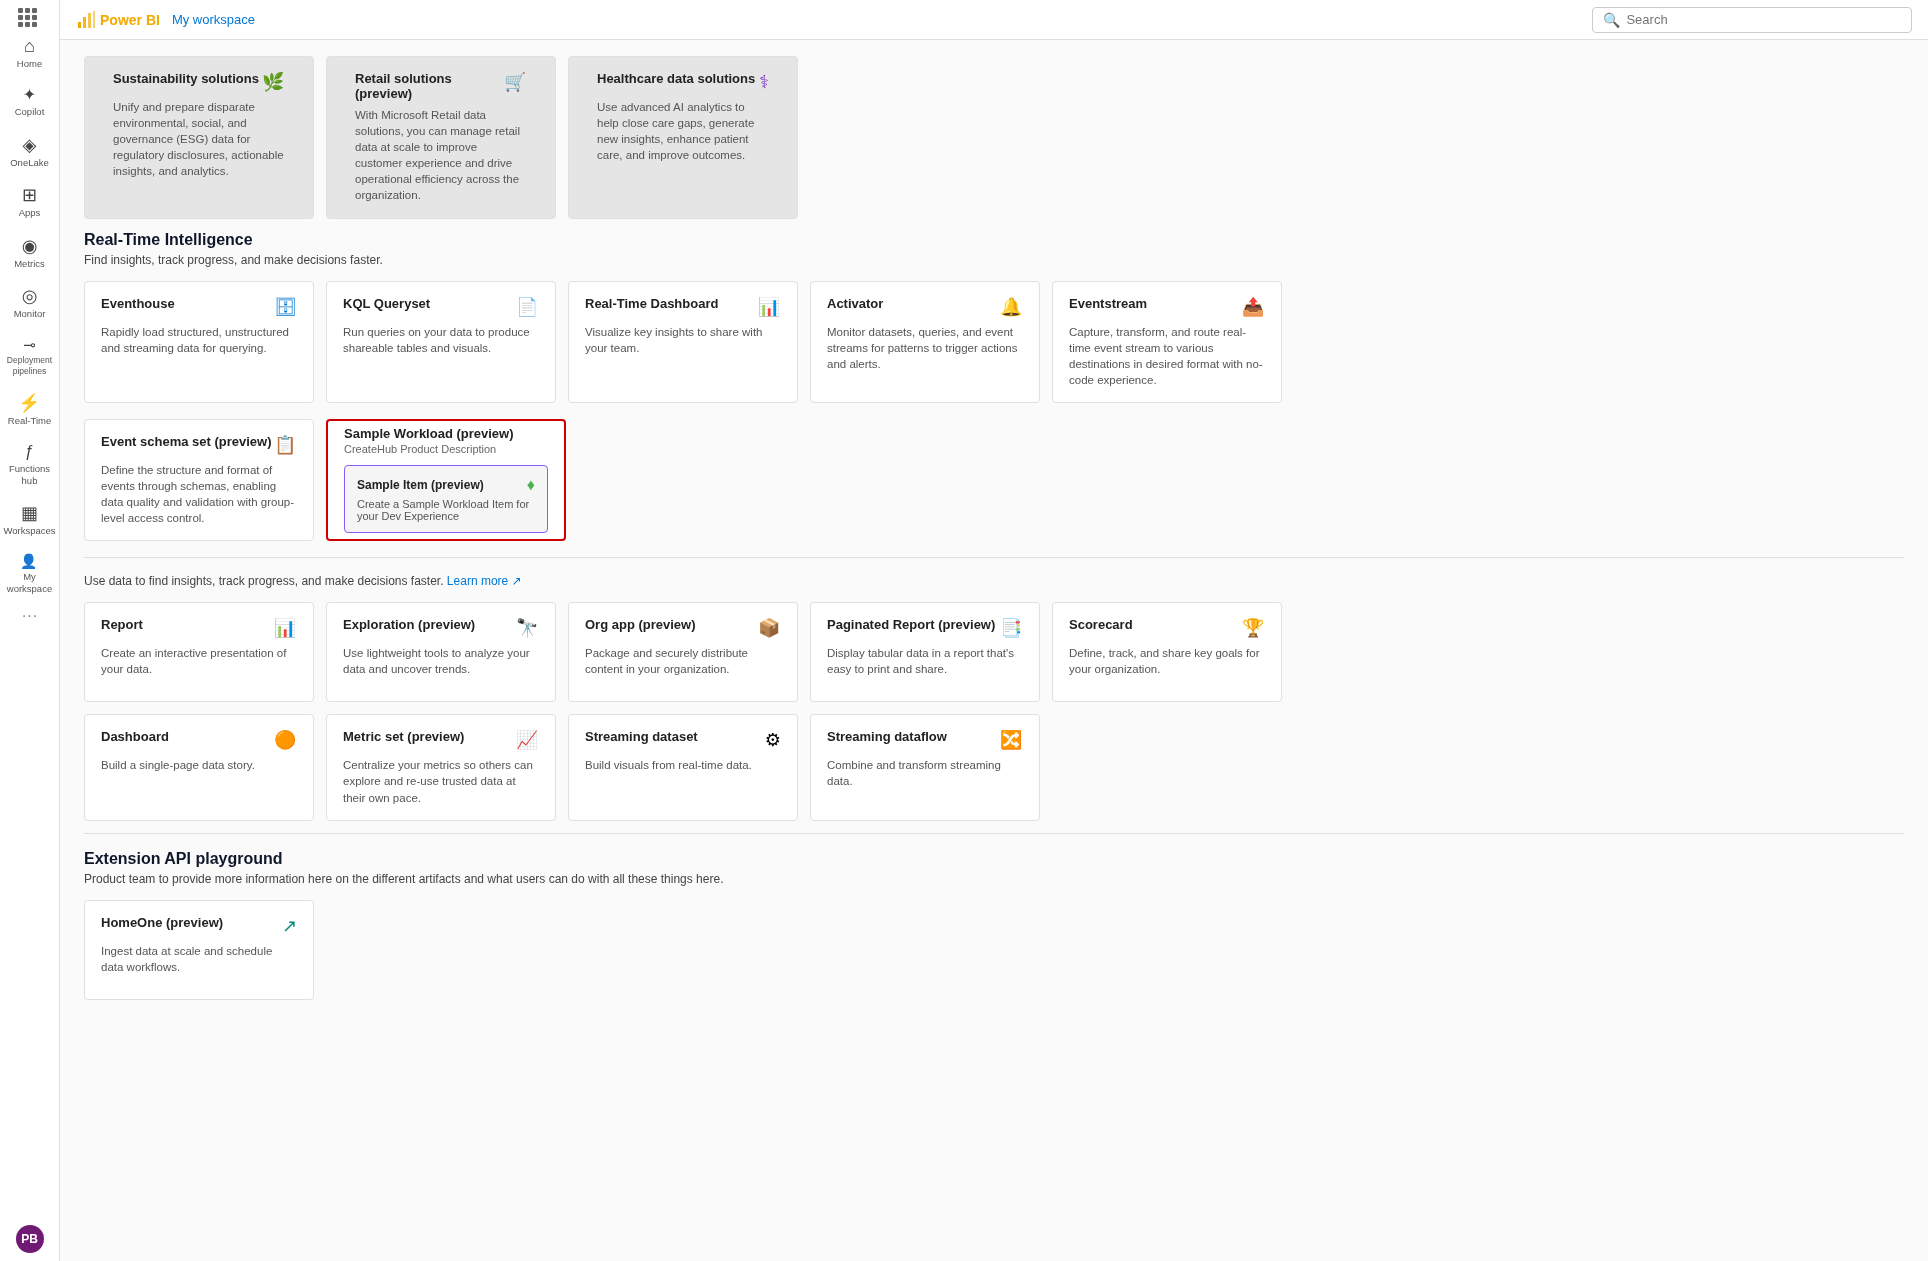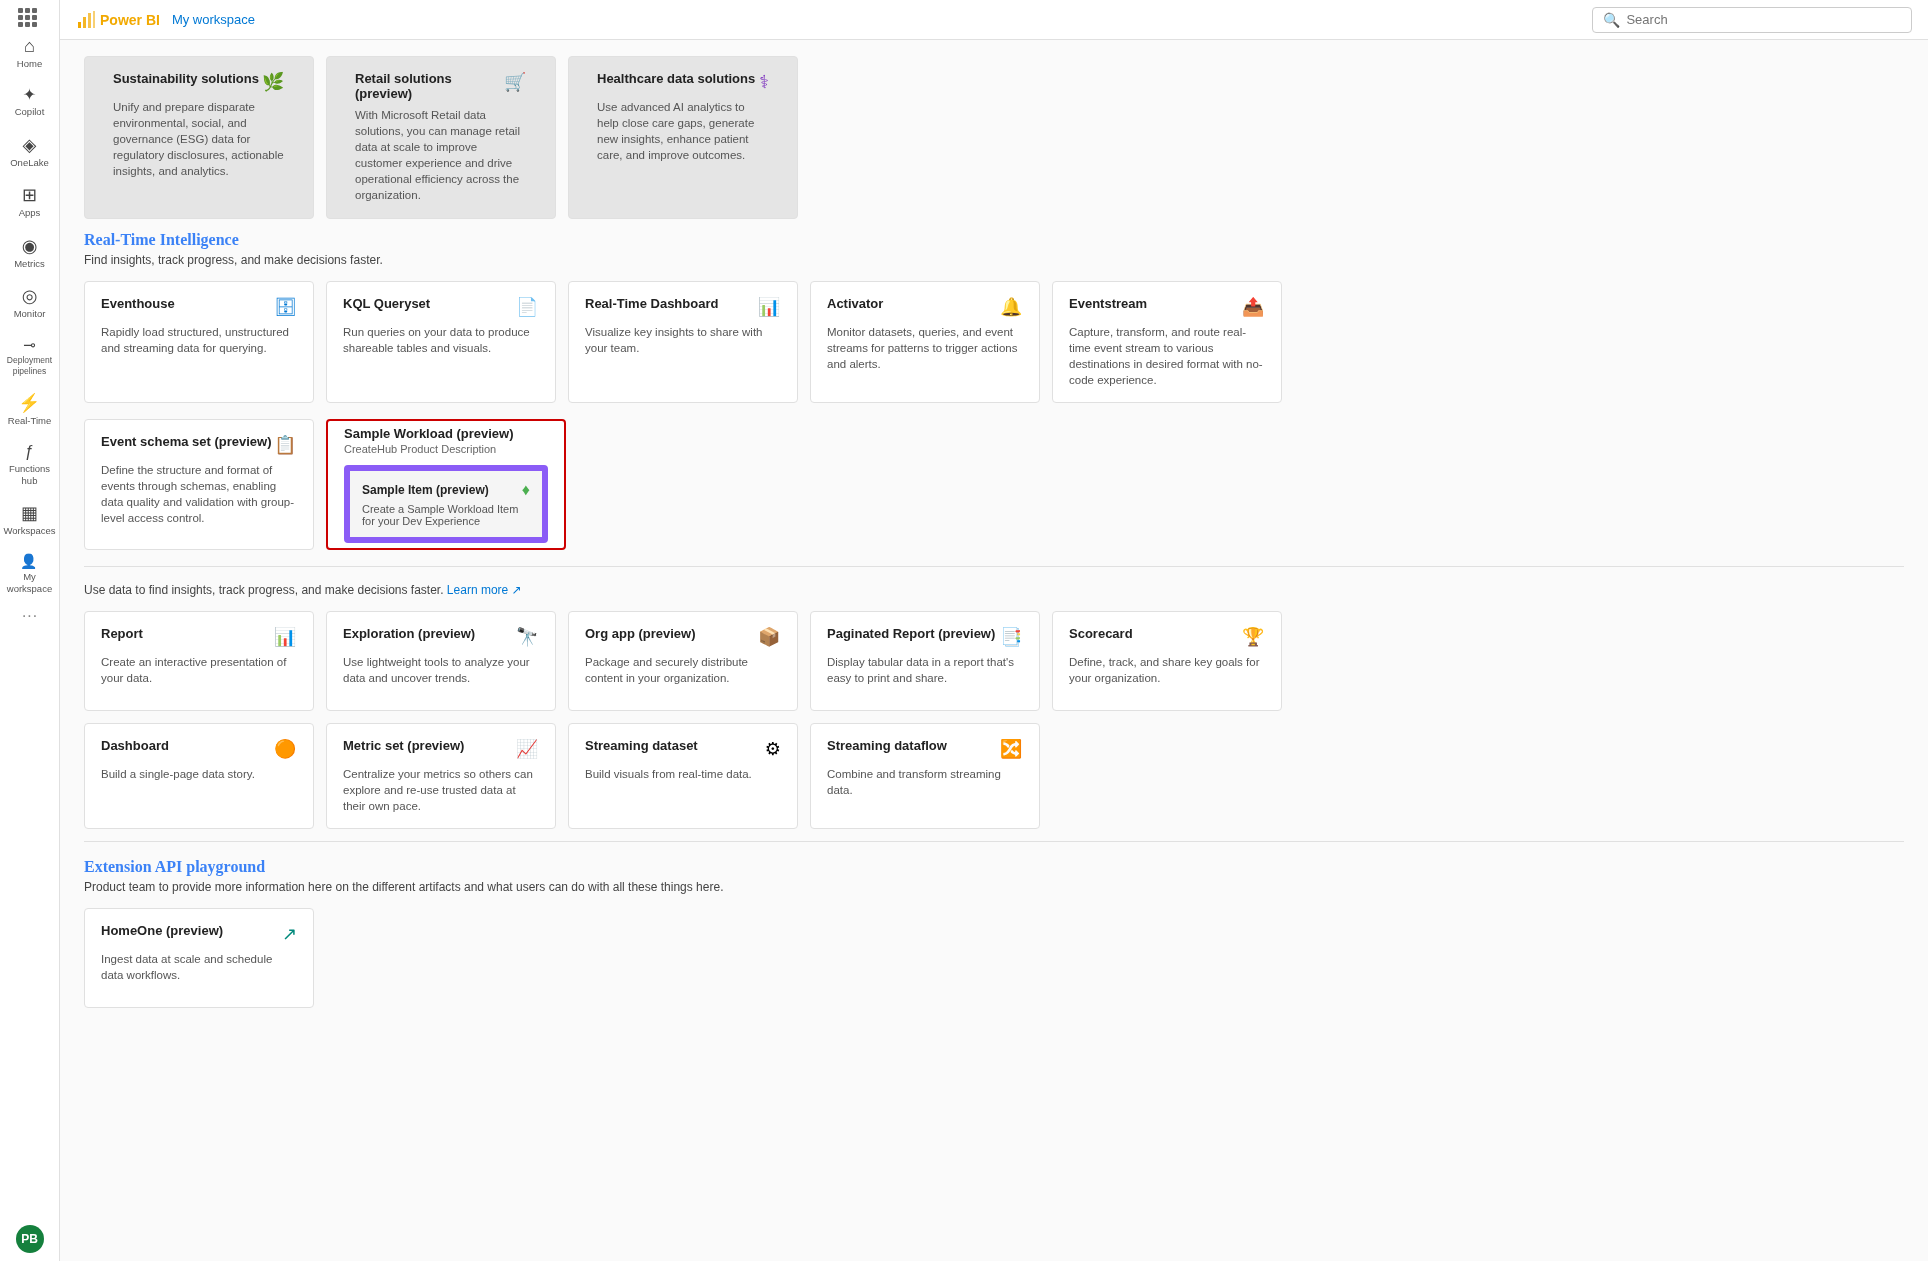--- a/index.html
+++ b/index.html
@@ -29,21 +29,21 @@
       font-size: 10px;
       gap: 3px;
       border-radius: 4px;
       margin: 1px 4px;
     }
     .sidebar-item .icon { font-size: 18px; line-height: 1; }
     .sidebar-item .label { font-size: 9.5px; color: #555; line-height: 1.2; }
     .sidebar-dots { color: #888; font-size: 16px; margin-top: 4px; cursor: pointer; }
     .sidebar-avatar {
       width: 28px; height: 28px; border-radius: 50%;
-      background: #15803d;
+      background: #701a75;
       display: flex; align-items: center; justify-content: center;
       color: white; font-size: 12px; font-weight: bold;
       margin-top: auto; margin-bottom: 8px;
     }
 
     
     .main-wrapper {
       flex: 1;
       display: flex;
       flex-direction: column;
@@ -102,23 +102,22 @@
       flex: 1;
       overflow-y: auto;
       padding: 16px 24px;
       background: #fafafa;
     }
 
     
     .section-title {
       font-size: 16px;
       font-weight: 600;
-      color: #3b82f6;
+      color: #0f172a;
       margin-bottom: 4px;
-      font-family: Liberation Serif, serif;
     }
     .section-subtitle {
       font-size: 12px;
       color: #444;
       margin-bottom: 14px;
     }
     .section-subtitle a { color: #0078d4; text-decoration: none; }
 
     
     .cards-grid {
@@ -175,21 +174,21 @@
       color: #222;
       margin-bottom: 2px;
     }
     .sample-workload-subtitle {
       font-size: 11px;
       color: #666;
       margin-bottom: 10px;
     }
     .inner-card {
       background: #f5f5f5;
-      border: 6px solid #8b5cf6;
+      border: 1px solid #8b5cf6;
       border-radius: 4px;
       padding: 10px 12px;
     }
     .inner-card-header {
       display: flex;
       justify-content: space-between;
       align-items: center;
       margin-bottom: 4px;
     }
     .inner-card-title {

